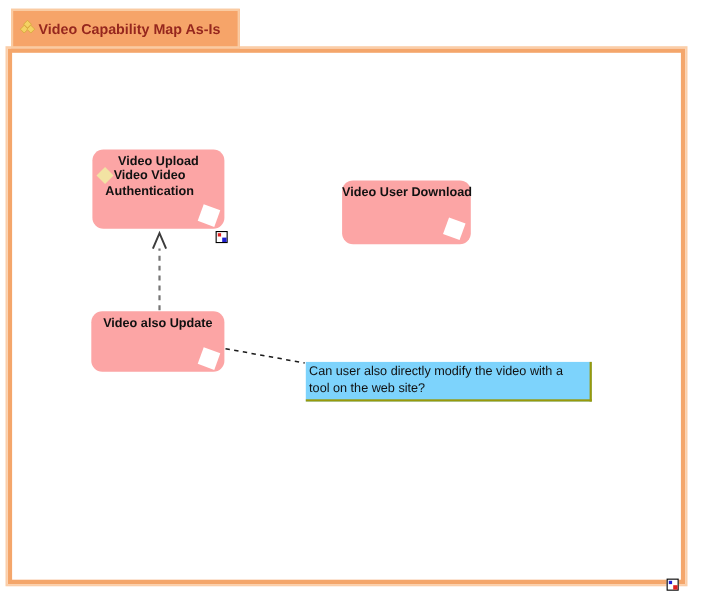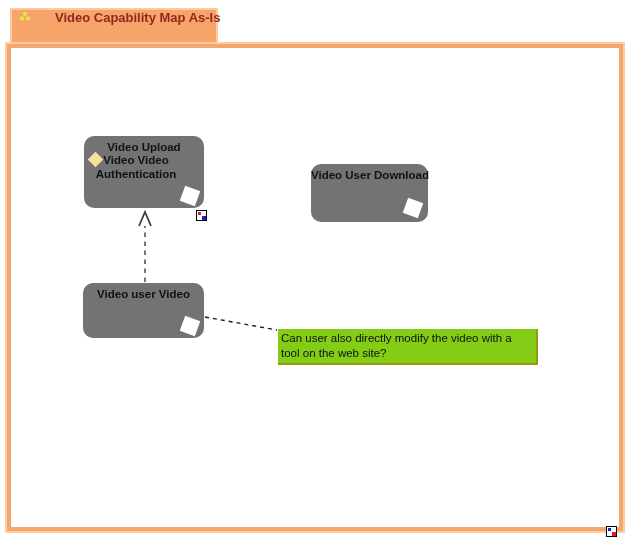--- a/index.html
+++ b/index.html
@@ -3,37 +3,37 @@
 <meta charset="utf-8">
 <style>
   html,body{margin:0;padding:0;background:#ffffff;}
   .page{position:relative;width:637px;height:552px;background:#ffffff;overflow:hidden;
         font-family:"Liberation Sans", sans-serif;}
   
   .frame{position:absolute;left:7px;top:44px;width:608px;height:479px;
          border:4px solid #F4A66B;outline:2px solid #FBCEA8;background:#ffffff;}
   
   .title-bar{position:absolute;left:10px;top:8px;width:208px;height:36px;box-sizing:border-box;
-             background:#F6A469;border:2px solid #FACBA2;display:flex;
-             padding-left:5px;gap:20px;}
+             background:#F6A469;border:2px solid #FACBA2;display:flex;align-items:center;
+             padding-left:5px;}
   .title-text{color:#96271E;font-weight:bold;font-size:13px;white-space:nowrap;margin-left:2px;}
   .cap-cluster{width:16px;height:16px;display:inline-block;}
   
-  .cap-box{position:absolute;background:#737373;border-radius:10px;}
+  .cap-box{position:absolute;background:#fca5a5;border-radius:10px;}
   .box-title{text-align:center;font-weight:bold;font-size:11.5px;color:#111;margin-top:5px;
              white-space:nowrap;}
   .white-diamond{position:absolute;width:16px;height:16px;background:#ffffff;
                  transform:rotate(20deg);}
   .nested{position:absolute;left:0;top:17px;width:104px;text-align:center;
           font-weight:bold;font-size:11.5px;color:#111;line-height:14px;}
   .mini-diamond{position:absolute;left:6px;top:1px;width:11px;height:11px;background:#F2E3A3;
                 transform:rotate(45deg);}
   
   .note{position:absolute;left:278px;top:329px;width:260px;box-sizing:border-box;
-        background:#84cc16;border-right:2px solid #99990A;border-bottom:2px solid #99990A;
+        background:#7dd3fc;border-right:2px solid #99990A;border-bottom:2px solid #99990A;
         padding:2px 3px;font-size:11.5px;line-height:15px;color:#111;}
   
   .badge{position:absolute;width:9px;height:9px;background:#ffffff;border:1.5px solid #000;}
   .badge .sq{position:absolute;width:3.5px;height:3.5px;}
   .badge .tl{left:0.5px;top:0.5px;}
   .badge .br{right:0.5px;bottom:0.5px;}
   .red{background:#E02020;} .blue{background:#2020D0;}
   .connectors{position:absolute;left:0;top:0;width:637px;height:552px;pointer-events:none;}
 </style>
 </head>
@@ -76,21 +76,21 @@
     <span class="sq tl red"></span>
     <span class="sq br blue"></span>
   </div>
 
   <div class="cap-box" style="left:311px;top:164px;width:117px;height:58px;">
     <div class="box-title">Video User Download</div>
     <div class="white-diamond" style="right:7px;bottom:6px;"></div>
   </div>
 
   <div class="cap-box" style="left:83px;top:283px;width:121px;height:55px;">
-    <div class="box-title">Video user Video</div>
+    <div class="box-title">Video also Update</div>
     <div class="white-diamond" style="right:6px;bottom:4px;"></div>
   </div>
 
   <div class="note">
     <span>Can user also directly modify the video with a tool on the web site?</span>
   </div>
 
   <div class="badge" style="left:606px;top:526px;">
     <span class="sq tl blue"></span>
     <span class="sq br red"></span>

